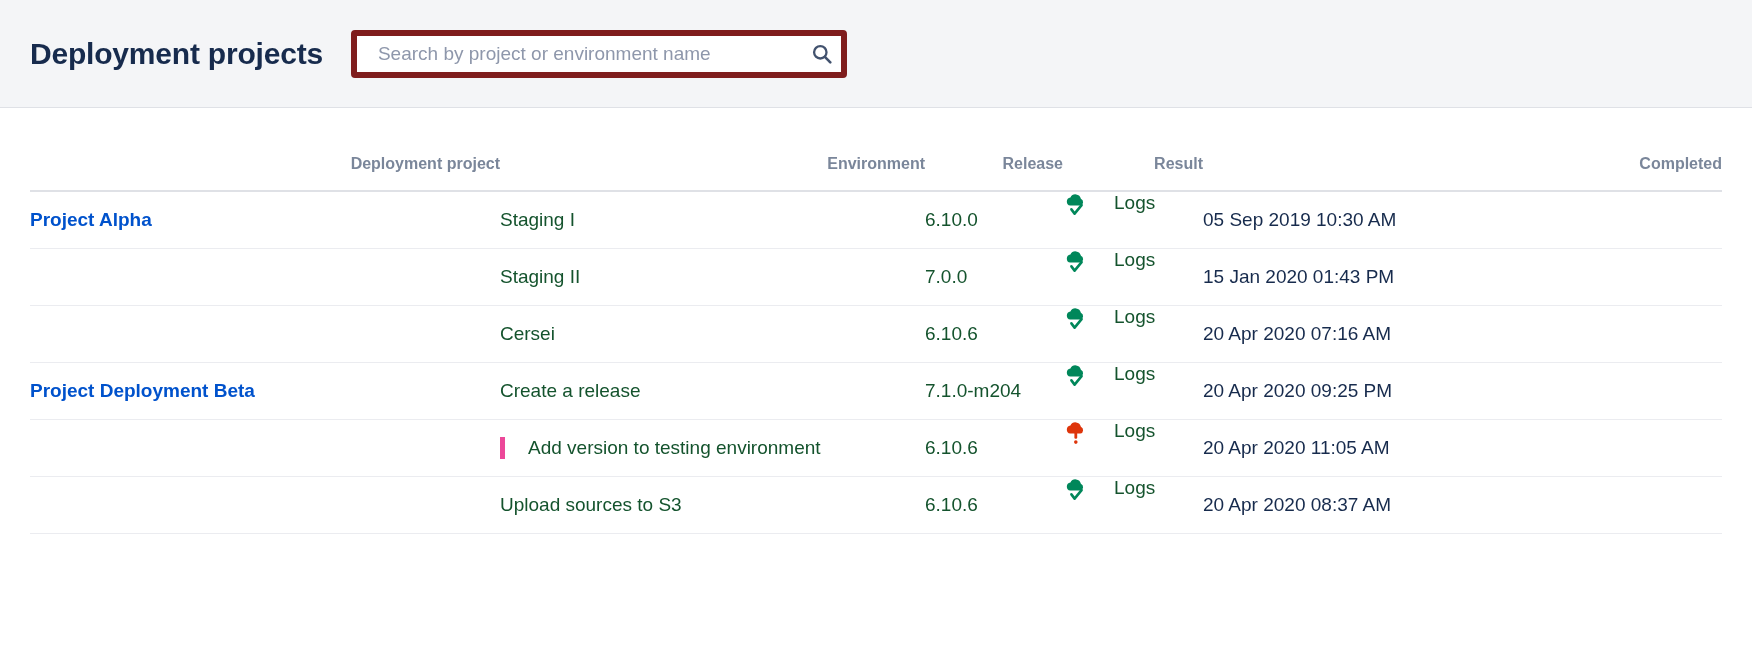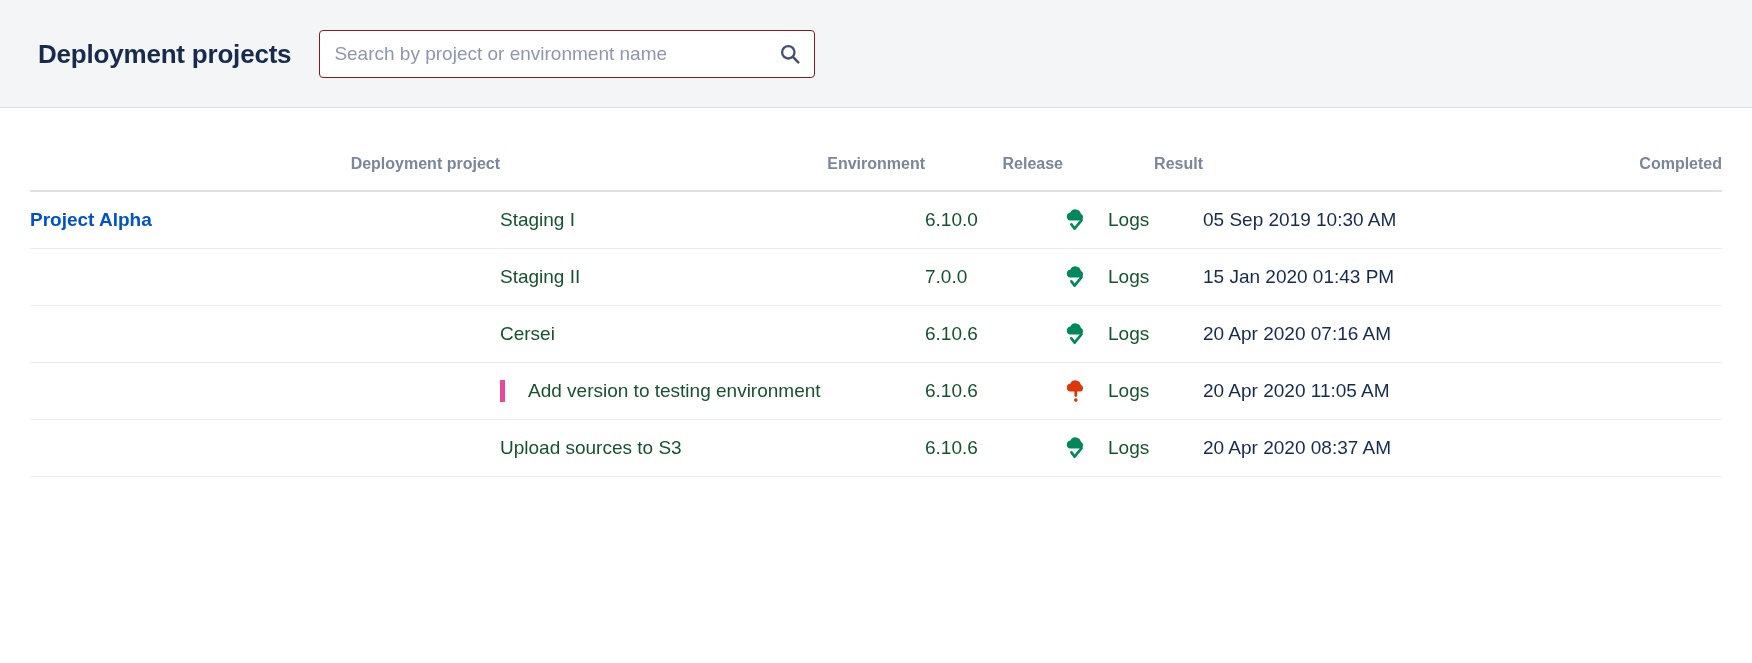--- a/index.html
+++ b/index.html
@@ -19,44 +19,44 @@
   .page-header {
     height: 108px;
     box-sizing: border-box;
     background: #f4f5f7;
     border-bottom: 1px solid #dfe1e6;
     display: flex;
     align-items: center;
     padding: 0 0 0 30px;
   }
   .page-title {
-    font-size: 26px;
+    font-size: 30px;
     font-weight: 700;
     color: #172b4d;
     letter-spacing: -0.2px;
     white-space: nowrap;
-    margin: 0 28px 0 8px;
+    margin: 0 28px 0 0;
     line-height: 1;
   }
   .search-wrap {
     position: relative;
     width: 496px;
     height: 48px;
   }
   .search-input {
     width: 100%;
     height: 100%;
     box-sizing: border-box;
-    border: 1px solid #7f1d1d;
+    border: 6px solid #7f1d1d;
     border-radius: 4px;
     background: #ffffff;
     font-family: "Liberation Sans", sans-serif;
     font-size: 19px;
     color: #172b4d;
-    padding: 0 46px 0 14px;
+    padding: 0 46px 0 21px;
     outline: none;
   }
   .search-input::placeholder {
     color: #8e97ab;
     opacity: 1;
   }
   .search-icon-btn {
     position: absolute;
     right: 10px;
     top: 50%;
@@ -135,23 +135,22 @@
   }
   .env-cell.failed {
     border-left: 5px solid #ec4899;
     padding-left: 23px;
   }
   .env-cell.ok {
     padding-left: 0px;
   }
   .result-cell {
     display: flex;
-    align-items: center;
     height: 56px;
-    gap: 19px;
+    gap: 25px;
   }
   .status-icon {
     width: 26px;
     height: 26px;
     flex: 0 0 26px;
     display: block;
   }
   .completed-text {
     color: #172b4d;
     font-size: 19px;
@@ -240,20 +239,37 @@
             <div class="result-cell">
               <svg class="status-icon" viewBox="0 0 26 26">
                 <path d="M7.2 13.6a4.1 4.1 0 0 1 .2-8.1 5.6 5.6 0 0 1 10.5 1.3 3.6 3.6 0 0 1-.5 6.8z" fill="#00875a"></path>
                 <path d="M8.4 17.4l3.2 4.2 7.0-8.4" fill="none" stroke="#00875a" stroke-width="2.6" stroke-linecap="round" stroke-linejoin="round"></path>
               </svg>
               <a class="logs-link">Logs</a>
             </div>
           </td>
           <td><span class="completed-text">20 Apr 2020 07:16 AM</span></td>
         </tr>
+        <tr class="group-start">
+          <td class="cell-pad-project"><a class="project-link">Project Deployment Beta</a></td>
+          <td>
+            <div class="env-cell ok"><a class="env-link">Create a release</a></div>
+          </td>
+          <td><a class="release-link">7.1.0-m204</a></td>
+          <td>
+            <div class="result-cell">
+              <svg class="status-icon" viewBox="0 0 26 26">
+                <path d="M7.2 13.6a4.1 4.1 0 0 1 .2-8.1 5.6 5.6 0 0 1 10.5 1.3 3.6 3.6 0 0 1-.5 6.8z" fill="#00875a"></path>
+                <path d="M8.4 17.4l3.2 4.2 7.0-8.4" fill="none" stroke="#00875a" stroke-width="2.6" stroke-linecap="round" stroke-linejoin="round"></path>
+              </svg>
+              <a class="logs-link">Logs</a>
+            </div>
+          </td>
+          <td><span class="completed-text">20 Apr 2020 09:25 PM</span></td>
+        </tr>
         <tr>
           <td class="cell-pad-project"></td>
           <td>
             <div class="env-cell failed"><a class="env-link">Add version to testing environment</a></div>
           </td>
           <td><a class="release-link">6.10.6</a></td>
           <td>
             <div class="result-cell">
               <svg class="status-icon" viewBox="0 0 26 26">
                 <path d="M7.2 13.6a4.1 4.1 0 0 1 .2-8.1 5.6 5.6 0 0 1 10.5 1.3 3.6 3.6 0 0 1-.5 6.8z" fill="#de350b"></path>

